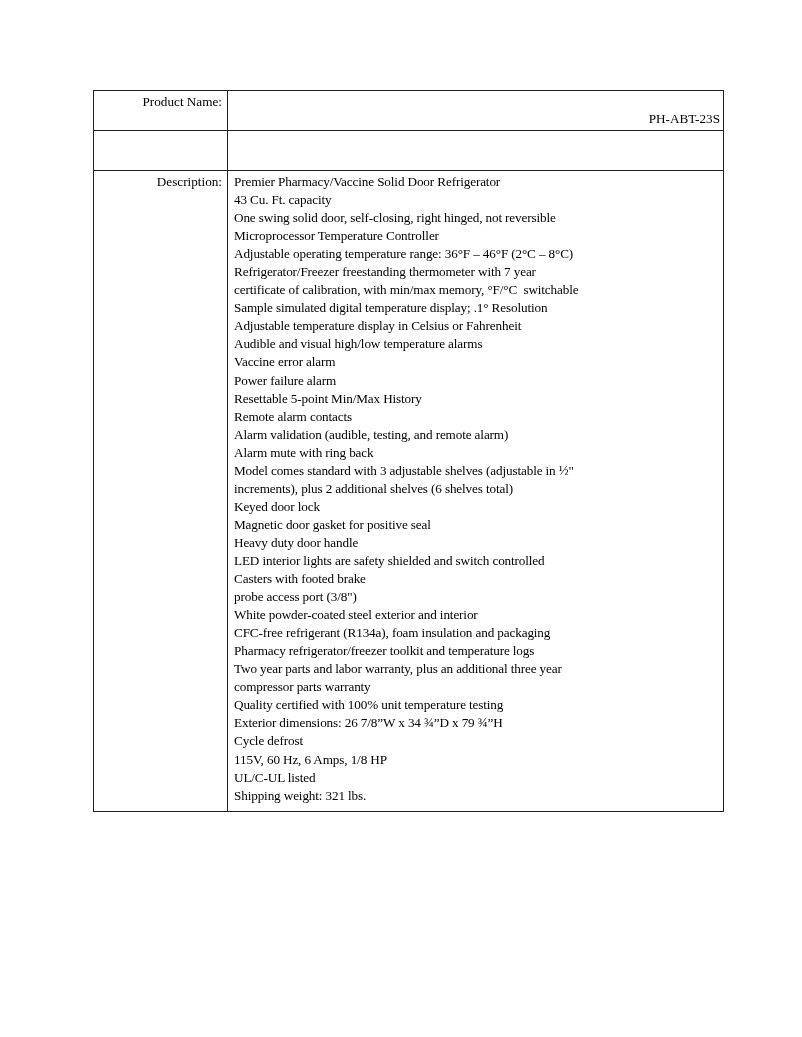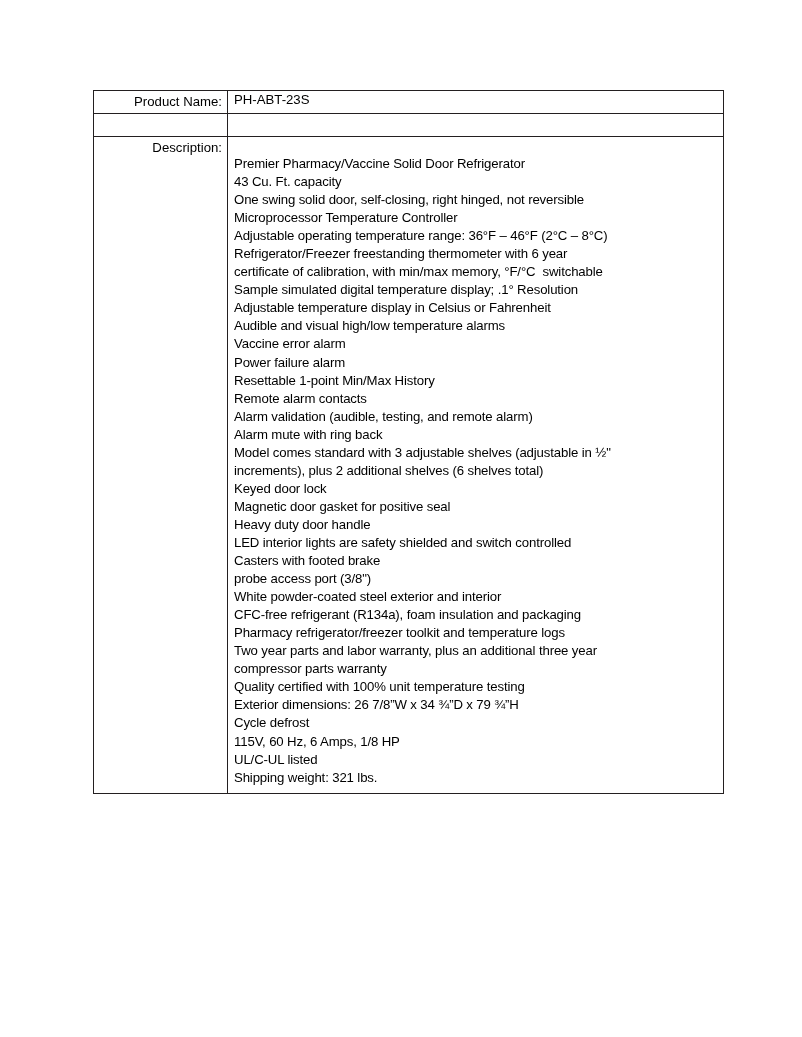--- a/index.html
+++ b/index.html
@@ -16,20 +16,21 @@
     overflow: hidden;
   }
 
   .page {
     position: absolute;
     left: 0;
     top: 0;
     width: 651px;
     height: 1037px;
     background: #ffffff;
+    font-family: Liberation Serif, serif;
   }
 
   .spec-table {
     position: absolute;
     left: 93px;
     top: 90px;
     width: 614px;
     border-collapse: collapse;
     table-layout: fixed;
   }
@@ -44,30 +45,30 @@
 
   td.label-cell {
     width: 126px;
     text-align: right;
     padding: 2px 5px 2px 2px;
     white-space: nowrap;
   }
 
   td.value-cell {
     width: 486px;
-    text-align: left;
-    padding: 0 3px 2px 6px;
+    text-align: right;
+    padding: 19px 3px 2px 6px;
   }
 
   tr.spacer-row td {
     height: 17px;
   }
 
   td.desc-cell {
-    padding: 18px 3px 6px 6px;
+    padding: 2px 3px 6px 6px;
     margin-top: 12px;
   }
 
   .desc-line {
     display: block;
     font-size: 13.2px;
     line-height: 18.05px;
     white-space: pre-wrap;
     letter-spacing: -0.01em;
   }
@@ -108,28 +109,28 @@
         <td class="label-cell">
           <span class="label-text">Description:</span>
         </td>
         <td class="desc-cell">
           <div id="desc-lines">
               <span class="desc-line">Premier Pharmacy/Vaccine Solid Door Refrigerator</span>
               <span class="desc-line">43 Cu. Ft. capacity</span>
               <span class="desc-line">One swing solid door, self-closing, right hinged, not reversible</span>
               <span class="desc-line">Microprocessor Temperature Controller</span>
               <span class="desc-line">Adjustable operating temperature range: 36°F – 46°F (2°C – 8°C)</span>
-              <span class="desc-line">Refrigerator/Freezer freestanding thermometer with 6 year</span>
+              <span class="desc-line">Refrigerator/Freezer freestanding thermometer with 7 year</span>
               <span class="desc-line">certificate of calibration, with min/max memory, °F/°C  switchable</span>
               <span class="desc-line">Sample simulated digital temperature display; .1° Resolution</span>
               <span class="desc-line">Adjustable temperature display in Celsius or Fahrenheit</span>
               <span class="desc-line">Audible and visual high/low temperature alarms</span>
               <span class="desc-line">Vaccine error alarm</span>
               <span class="desc-line">Power failure alarm</span>
-              <span class="desc-line">Resettable 1-point Min/Max History</span>
+              <span class="desc-line">Resettable 5-point Min/Max History</span>
               <span class="desc-line">Remote alarm contacts</span>
               <span class="desc-line">Alarm validation (audible, testing, and remote alarm)</span>
               <span class="desc-line">Alarm mute with ring back</span>
               <span class="desc-line">Model comes standard with 3 adjustable shelves (adjustable in ½"</span>
               <span class="desc-line">increments), plus 2 additional shelves (6 shelves total)</span>
               <span class="desc-line">Keyed door lock</span>
               <span class="desc-line">Magnetic door gasket for positive seal</span>
               <span class="desc-line">Heavy duty door handle</span>
               <span class="desc-line">LED interior lights are safety shielded and switch controlled</span>
               <span class="desc-line">Casters with footed brake</span>

